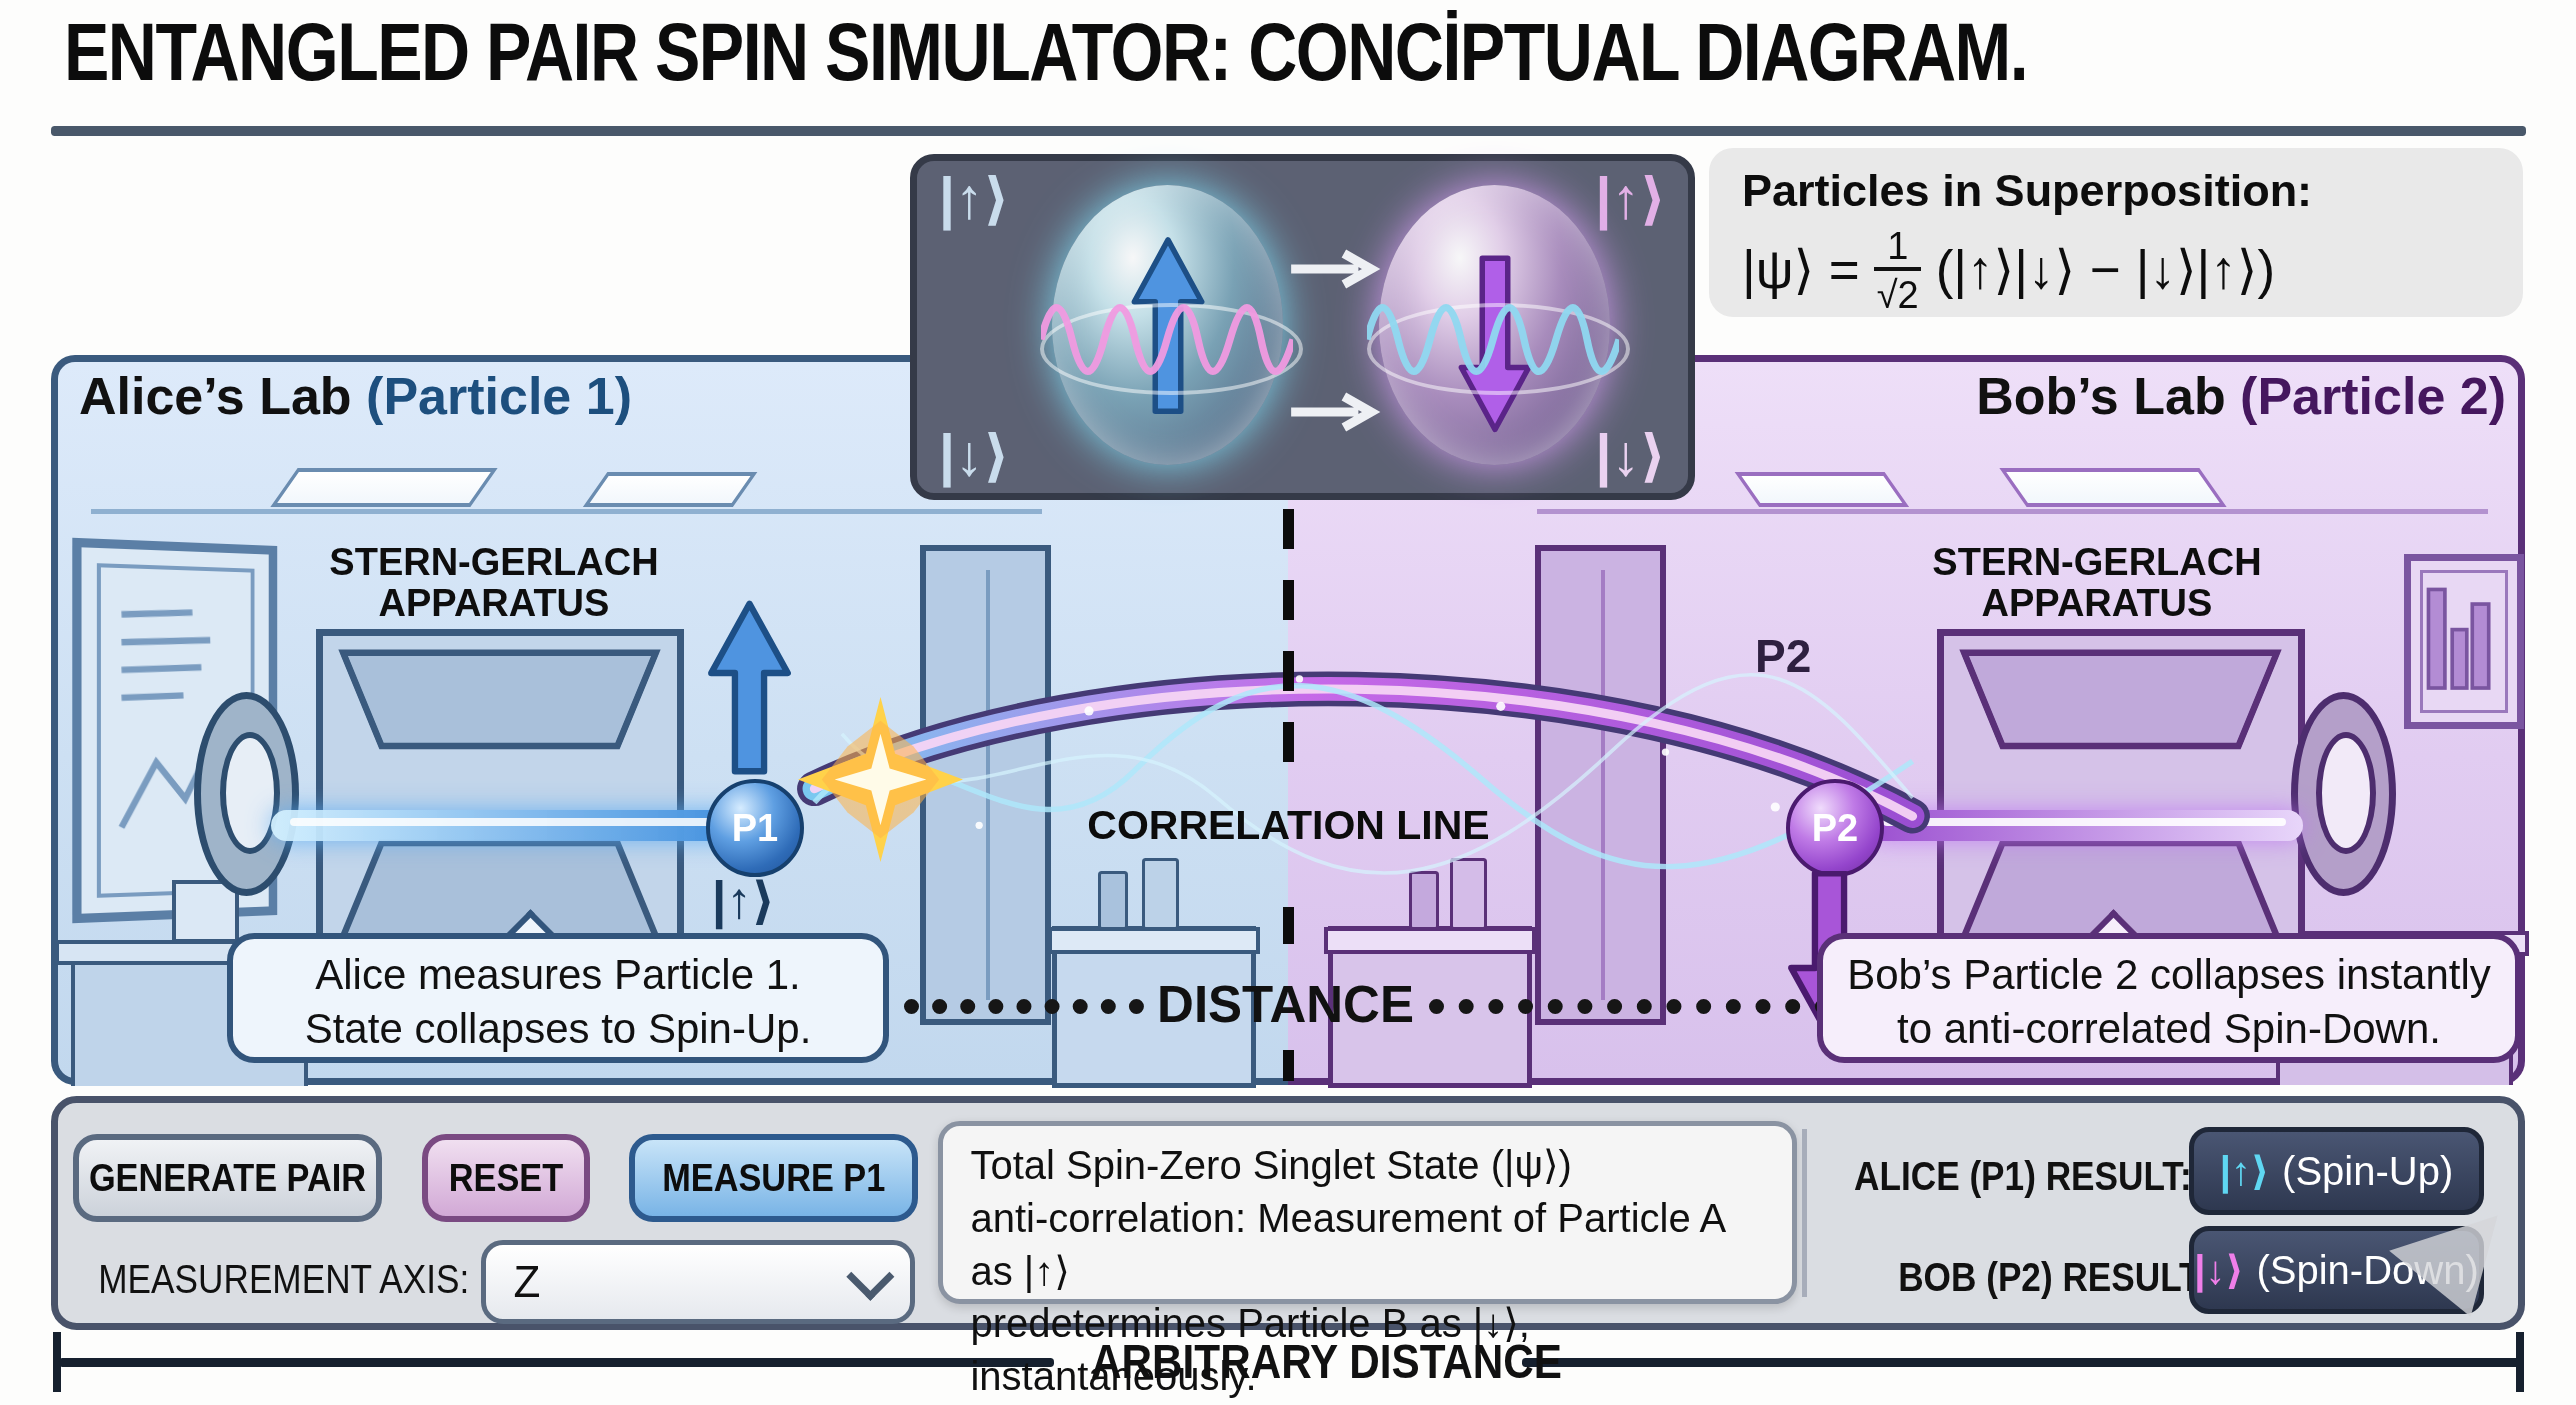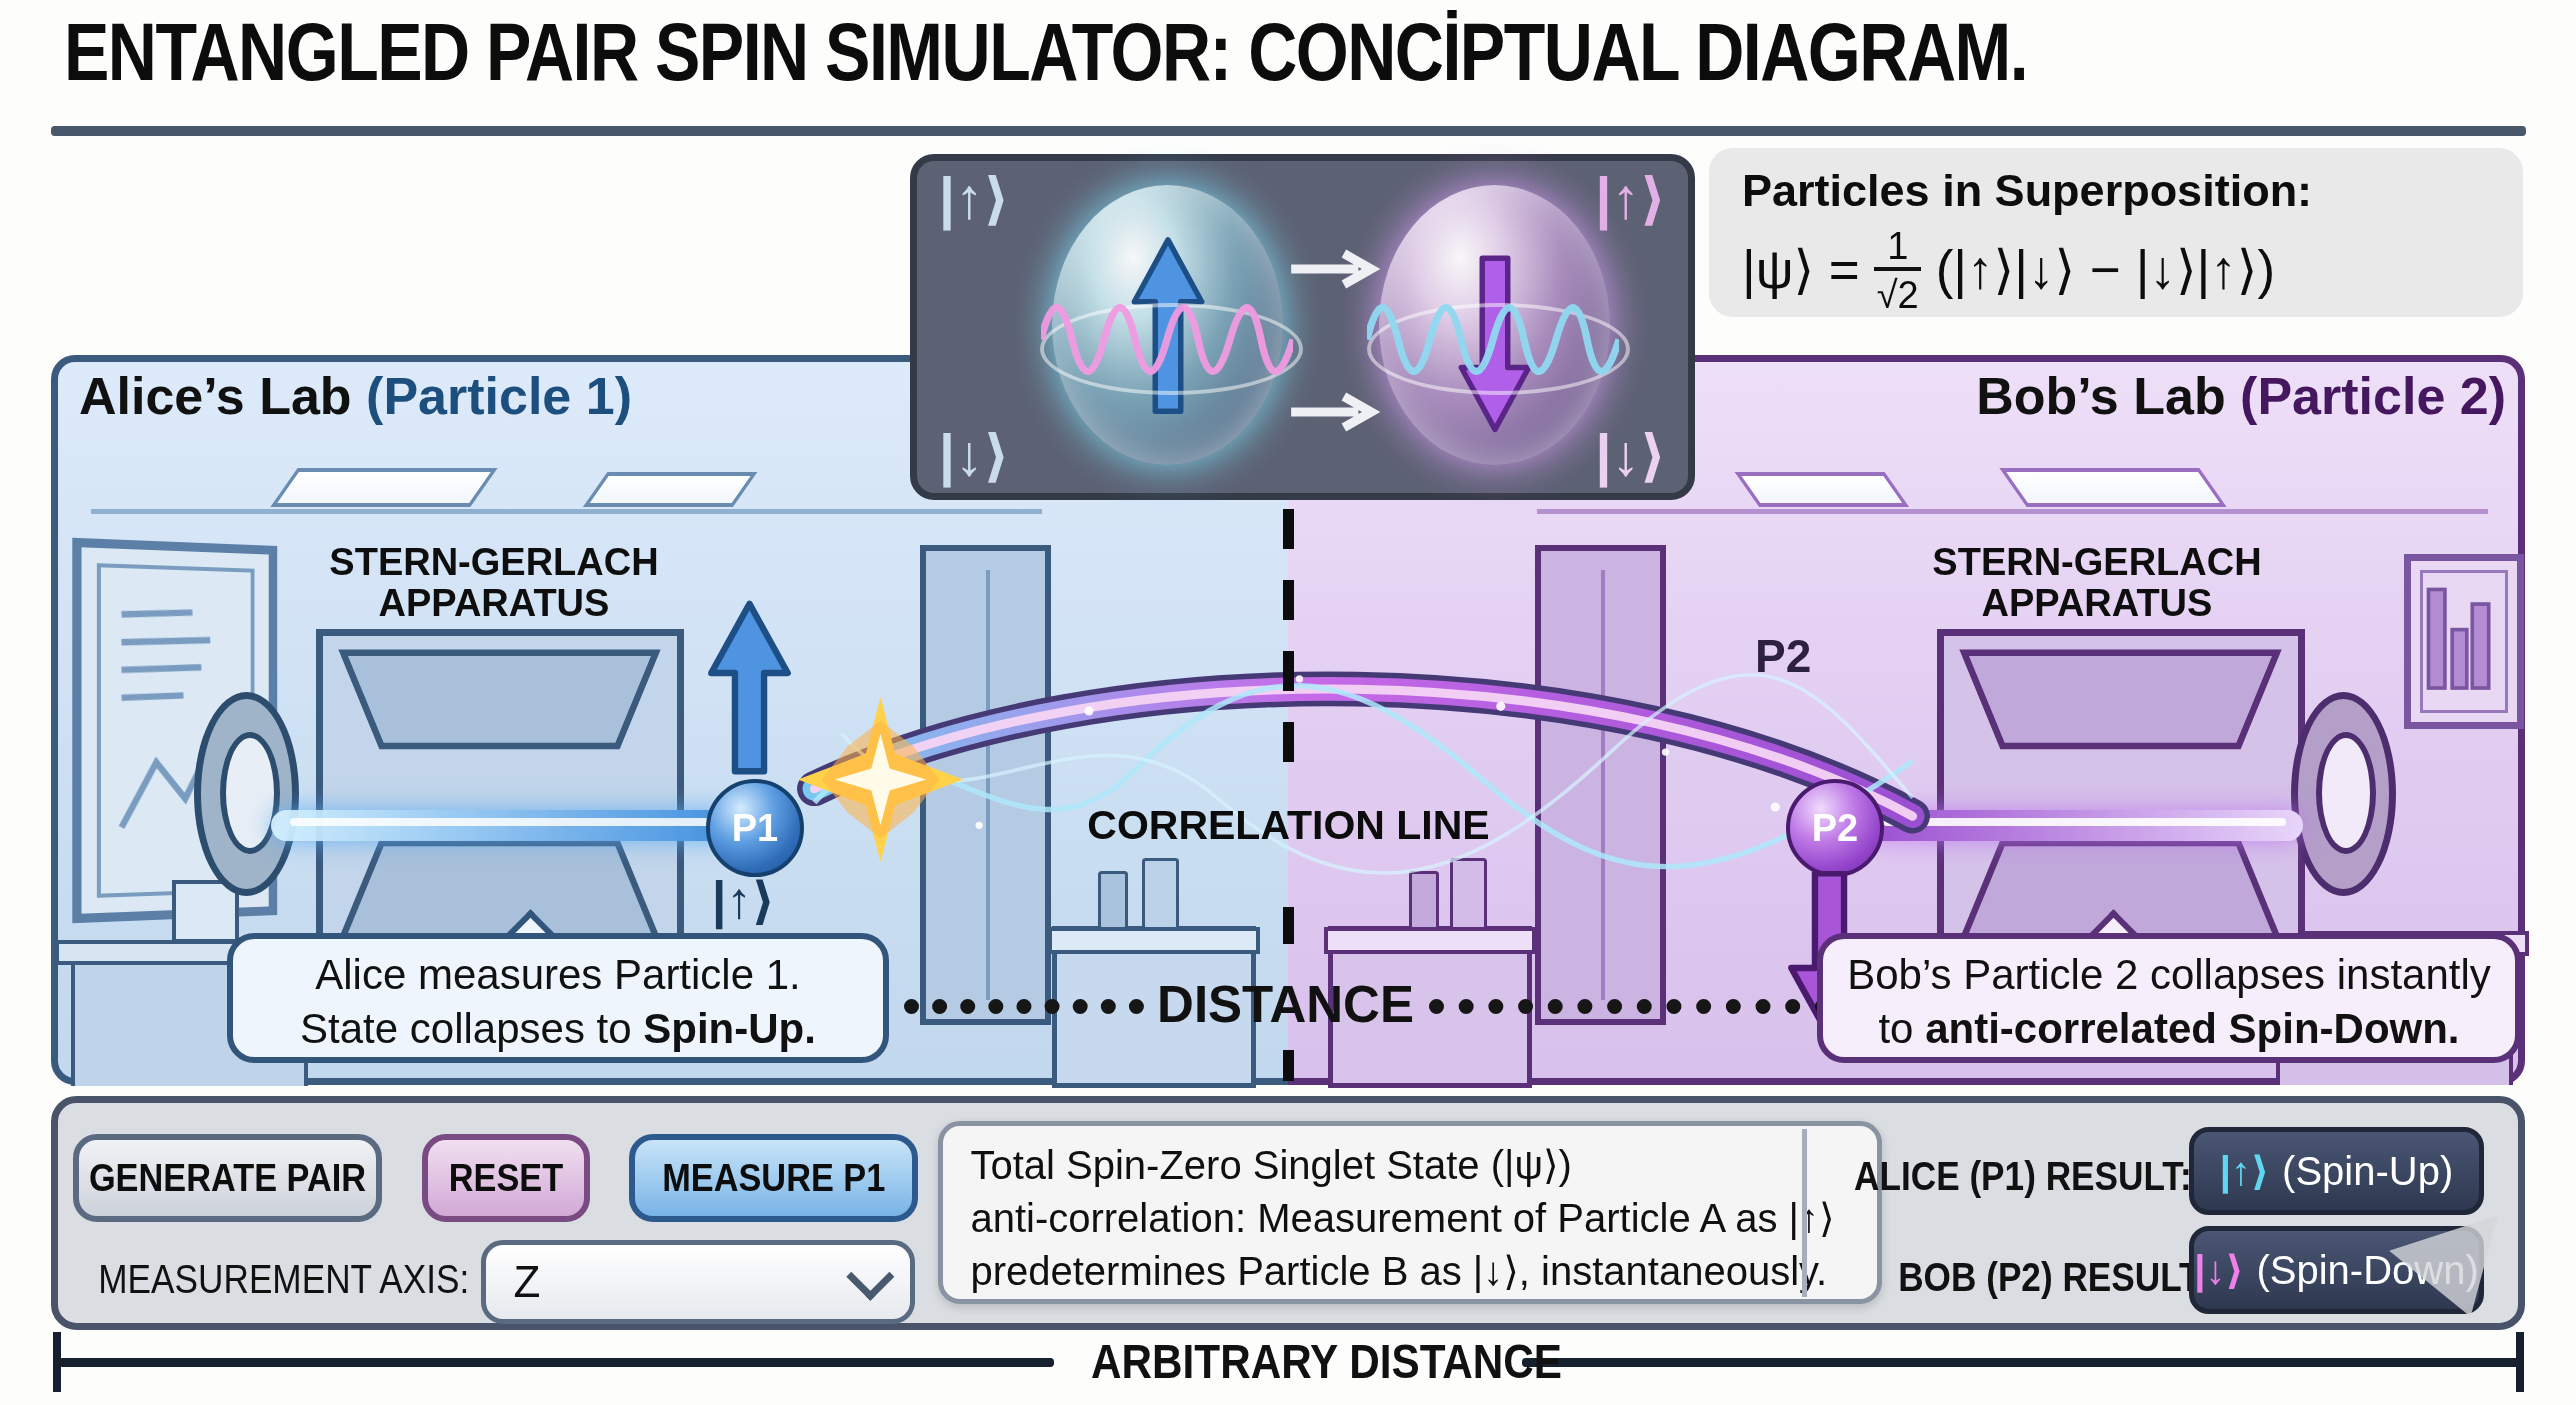--- a/index.html
+++ b/index.html
@@ -1,20 +1,20 @@
 <!DOCTYPE html>
 <html style="font-size:14.6px"><head>
 <meta charset="utf-8">
 <style>
   html,body{margin:0;padding:0;background:#ffffff;}
   .stage{position:relative;width:2576px;height:1405px;background:#fdfdfc;overflow:hidden;
          font-family:"Liberation Sans","DejaVu Sans",sans-serif;color:#111;}
   .abs{position:absolute;}
   .cond{display:inline-block;transform:scaleX(.88);transform-origin:center;white-space:nowrap;}
-  .b{font-weight:700;}
+  .b{font-weight:400;}
 
   
   .title{left:64px;top:5.5px;font-size:81px;font-weight:700;letter-spacing:-1.8px;color:#0c0c0c;
          transform:scaleX(.84);transform-origin:left top;white-space:nowrap;}
   .title-rule{left:51px;top:126px;width:2475px;height:10px;background:#49586a;border-radius:3.7px;}
 
   .intro{left:51px;top:148px;width:860px;height:205px;background:#e9e9e9;border-radius:24px;
          box-sizing:border-box;padding:22px 35px;font-size:43px;line-height:1.2;color:#141414;}
 
   .superbox{left:1709px;top:148px;width:814px;height:169px;background:#e9e9e9;border-radius:24px;
@@ -157,21 +157,21 @@
        justify-content:center;font-size:39px;font-weight:700;color:#0d0d0d;cursor:pointer;}
   .btn-generate{left:14.6px;top:31px;width:309px;height:88px;background:linear-gradient(#f0f2f5,#ccd2da);border:6.4px solid #5a6a80;}
   .btn-reset{left:364px;top:31px;width:168px;height:88px;background:linear-gradient(#f0dff0,#d2a9d6);border:6.4px solid #7a4a82;}
   .btn-measure{left:571px;top:31px;width:289px;height:88px;background:linear-gradient(#c8e4f8,#79b4e6);border:6.4px solid #2d5a8e;}
   .axis-label{position:absolute;left:14.6px;top:154px;font-size:40px;font-weight:400;}
   .select{position:absolute;left:423px;top:137px;width:434px;height:84px;box-sizing:border-box;
      background:linear-gradient(#ffffff,#e6e9ee);border:5.5px solid #5a6a80;border-radius:22px;
      display:flex;align-items:center;font-size:44px;padding:0 27.4px;cursor:pointer;}
   .select .chev{margin-left:auto;width:27.4px;height:27.4px;border-right:7.3px solid #4a5a6e;border-bottom:7.3px solid #4a5a6e;
      transform:rotate(45deg) translateY(-7.3px);}
-  .singlet{position:absolute;left:880px;top:18.3px;width:944px;height:183px;box-sizing:border-box;
+  .singlet{position:absolute;left:880px;top:18.3px;width:859px;height:183px;box-sizing:border-box;
      background:#f5f5f5;border:5.5px solid #8a93a2;border-radius:22px;padding:12.8px 27.4px;
      font-size:40px;line-height:1.32;color:#101010;box-shadow:0 3.7px 9.1px rgba(0,0,0,.15);}
   .vsep{position:absolute;left:1744px;top:25.6px;width:4.6px;height:168px;background:#a7adba;}
   .result-label{position:absolute;font-size:40px;font-weight:700;white-space:nowrap;}
   .rl1{left:1773px;top:51px;}
   .rl2{left:1819px;top:152px;}
   .pill{position:absolute;left:2131px;width:295px;height:88px;box-sizing:border-box;border-radius:20px;
      background:linear-gradient(#4a5673,#2e3850);border:5.5px solid #1f2738;display:flex;align-items:center;
      justify-content:center;gap:12.8px;font-size:40px;color:#fff;}
   .pill1{top:24px;}

